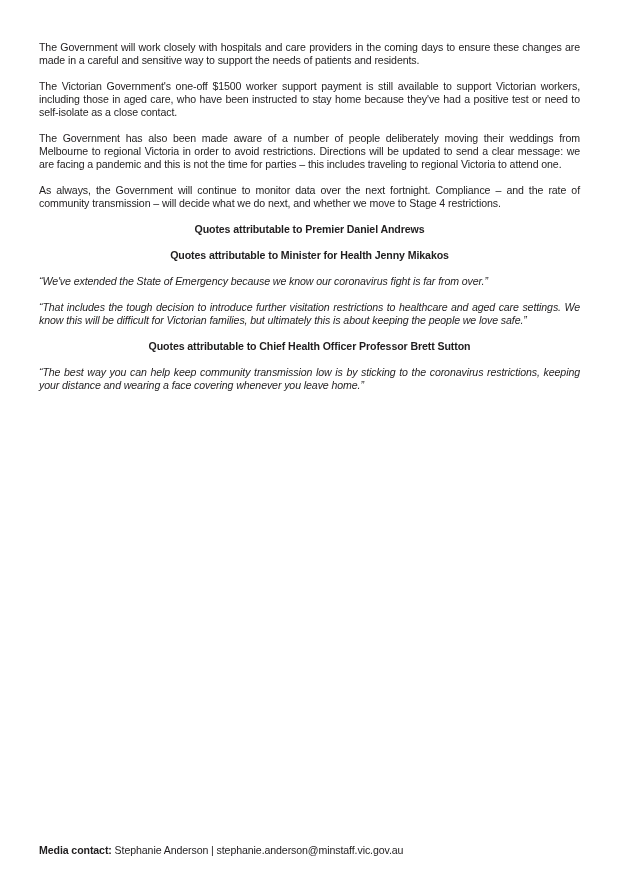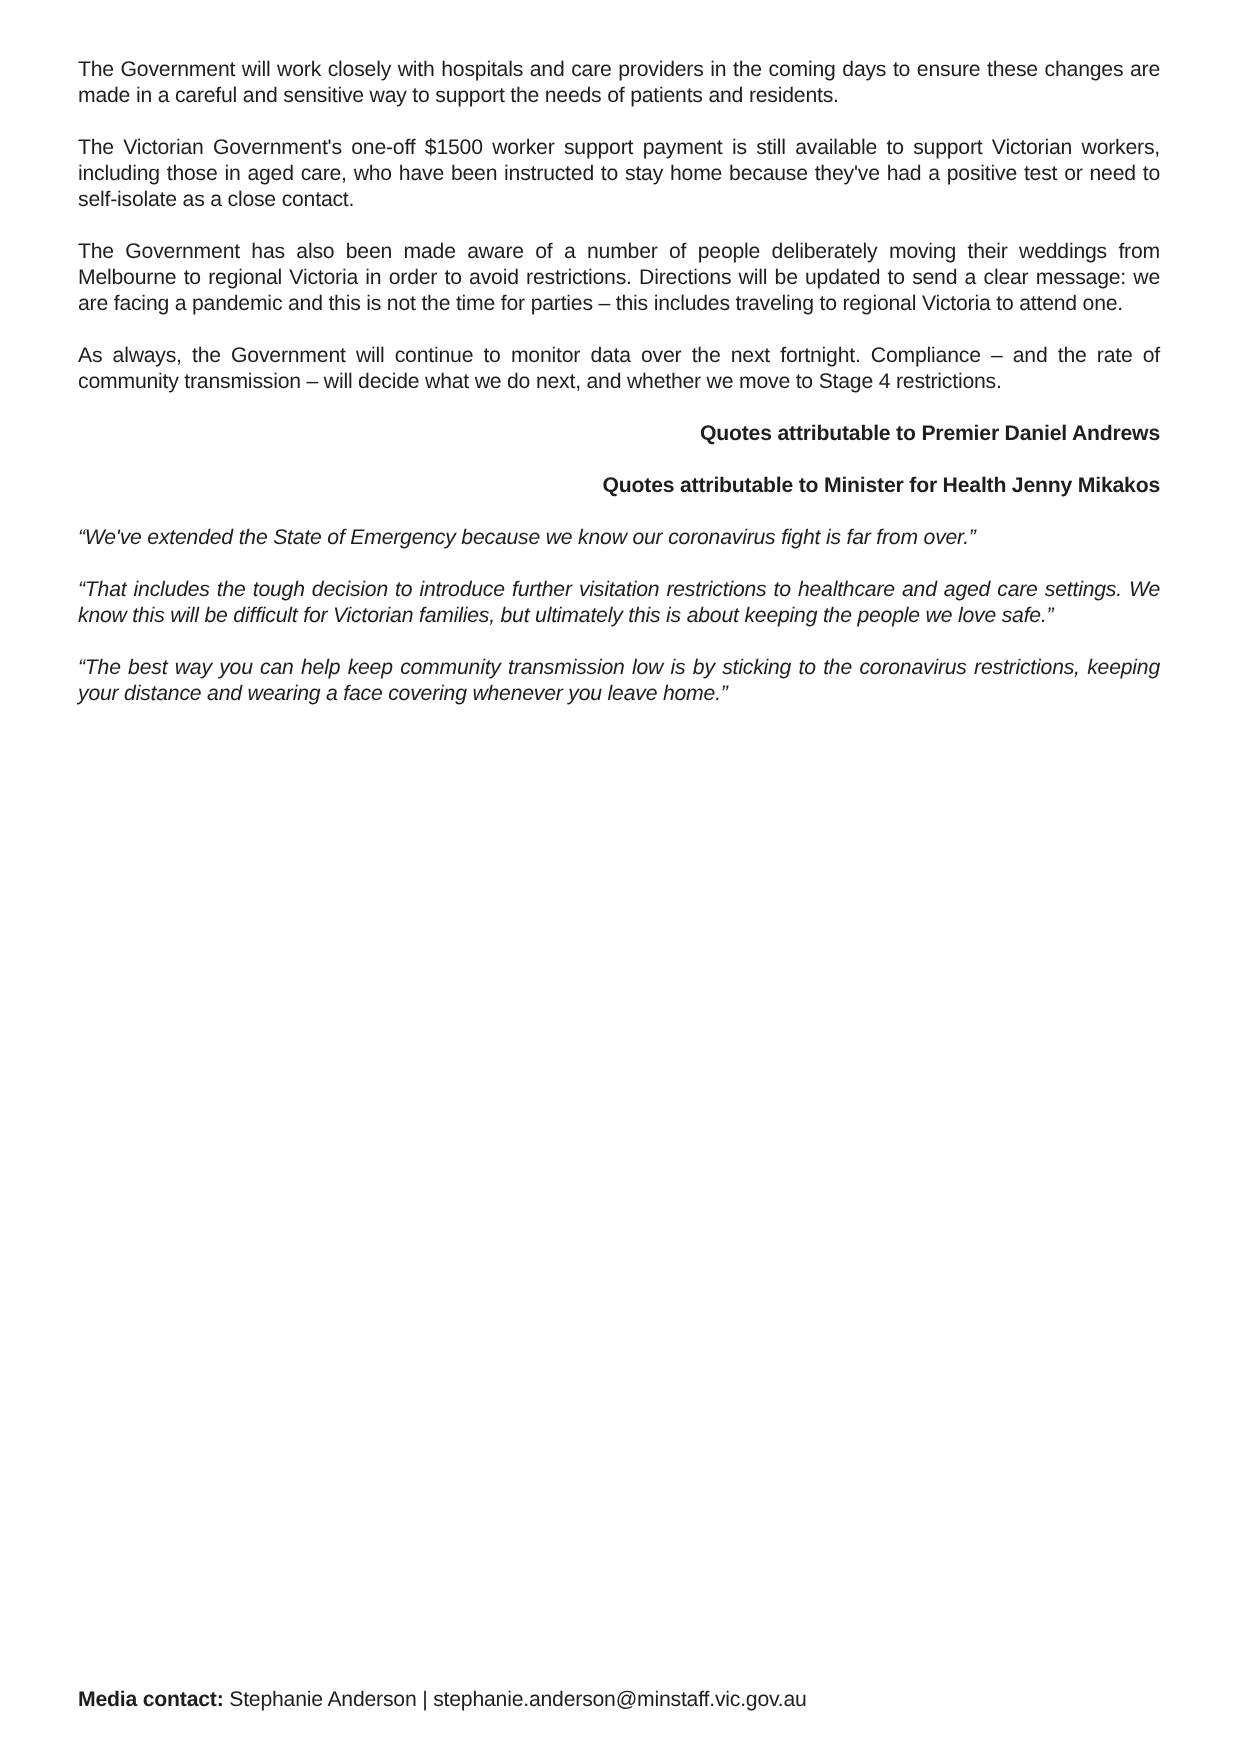--- a/index.html
+++ b/index.html
@@ -19,24 +19,24 @@
     padding: 29px 39px 0 39px;
     box-sizing: border-box;
     font-family: "Liberation Sans", sans-serif;
     font-size: 10.6px;
     line-height: 13px;
     letter-spacing: -0.1px;
     color: #1f1d1e;
     text-align: justify;
     background: #ffffff;
   }
-  p { margin: 0 0 13px 0; }
+  p { margin: 12px 0 13px 0; }
   .heading {
     font-weight: bold;
-    text-align: right;
+    text-align: center;
     margin: 0 0 13px 0;
   }
   .quote {
     font-style: italic;
   }
   .footer {
     position: absolute;
     top: 844px;
     left: 39px;
     right: 39px;
@@ -59,17 +59,18 @@
   <p class="body-para">The Victorian Government's one-off $1500 worker support payment is still available to support Victorian workers, including those in aged care, who have been instructed to stay home because they've had a positive test or need to self-isolate as a close contact.</p>
   <p class="body-para">The Government has also been made aware of a number of people deliberately moving their weddings from Melbourne to regional Victoria in order to avoid restrictions. Directions will be updated to send a clear message: we are facing a pandemic and this is not the time for parties – this includes traveling to regional Victoria to attend one.</p>
   <p class="body-para">As always, the Government will continue to monitor data over the next fortnight. Compliance – and the rate of community transmission – will decide what we do next, and whether we move to Stage 4 restrictions.</p>
 
   <p class="heading">Quotes attributable to Premier Daniel Andrews</p>
 
   <p class="heading">Quotes attributable to Minister for Health Jenny Mikakos</p>
   <p class="quote">“We've extended the State of Emergency because we know our coronavirus fight is far from over.”</p>
   <p class="quote">“That includes the tough decision to introduce further visitation restrictions to healthcare and aged care settings. We know this will be difficult for Victorian families, but ultimately this is about keeping the people we love safe.”</p>
 
+  <p class="heading">Quotes attributable to Chief Health Officer Professor Brett Sutton</p>
   <p class="quote">“The best way you can help keep community transmission low is by sticking to the coronavirus restrictions, keeping your distance and wearing a face covering whenever you leave home.”</p>
 
 </div>
 
 <p class="footer"><span class="bold">Media contact:</span><span> Stephanie Anderson | stephanie.anderson@minstaff.vic.gov.au</span></p>
 
 </body></html>

